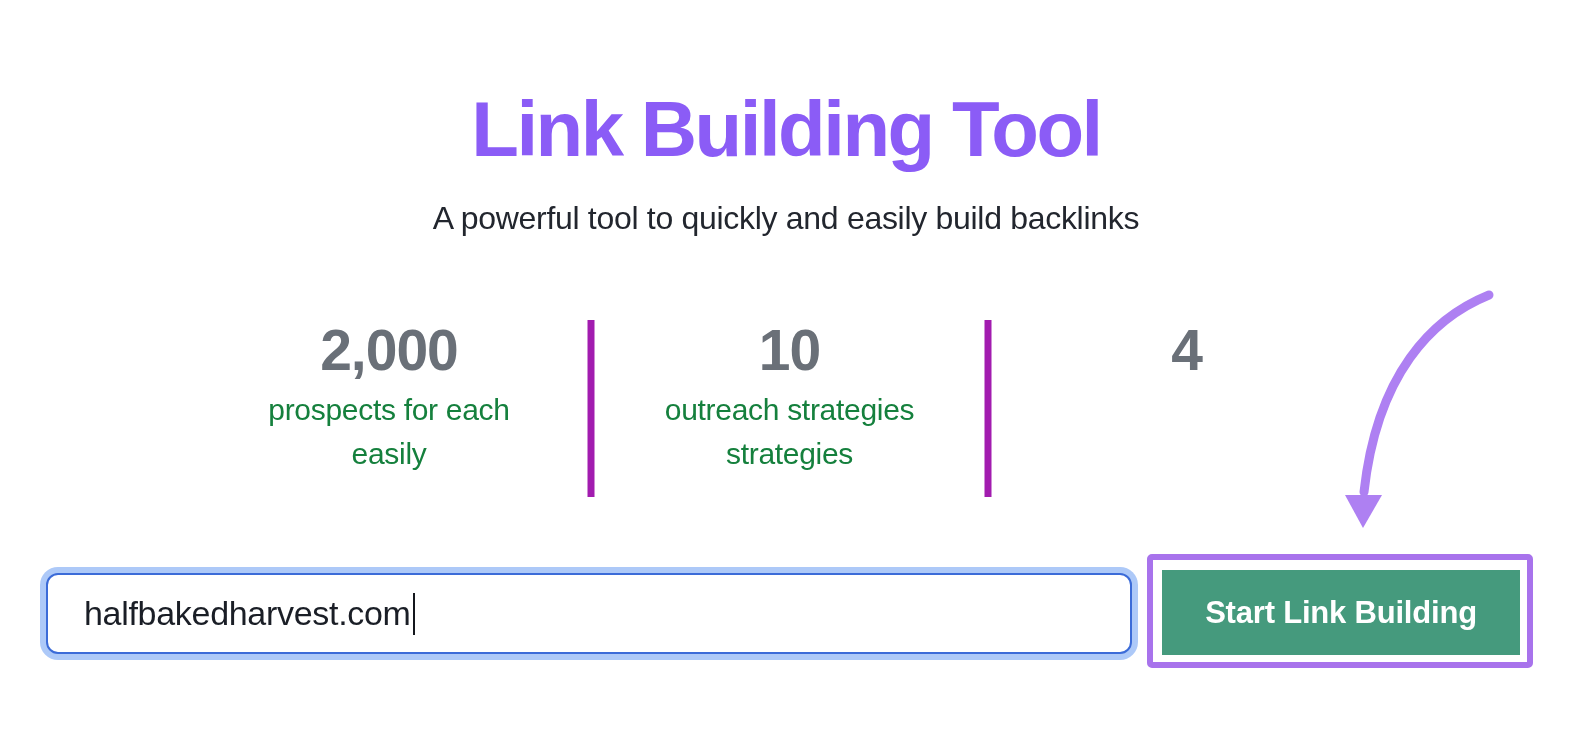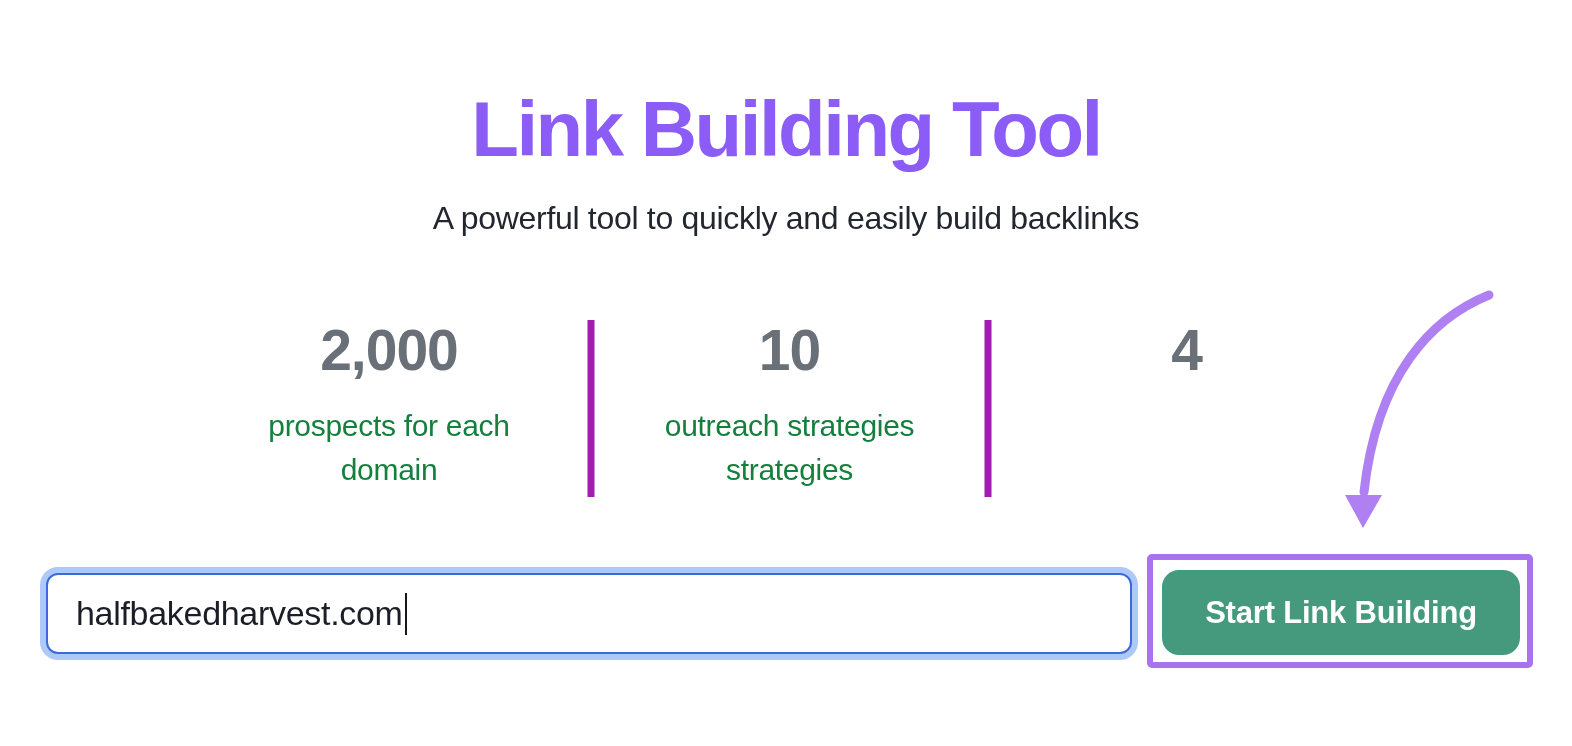--- a/index.html
+++ b/index.html
@@ -50,42 +50,42 @@
     width: 397px;
     text-align: center;
   }
   .stat-col + .stat-col { border-left: 7px solid #a21caf; }
   .stat-value {
     font-size: 57px;
     font-weight: 700;
     letter-spacing: -1px;
     color: #6a7078;
     line-height: 60px;
-    margin-bottom: 24px;
+    margin-bottom: 8px;
   }
   .stat-label {
     font-size: 30px;
     line-height: 44px;
     letter-spacing: -0.3px;
     color: #15803d;
   }
 
   .domain-input {
     position: absolute;
     left: 46px;
     top: 573px;
     width: 1086px;
     height: 81px;
     background: #ffffff;
     border: 2.5px solid #3b6bd8;
     border-radius: 12px;
     box-shadow: 0 0 0 6px #adc9f8;
     display: flex;
     align-items: center;
-    padding-left: 28px;
+    padding-left: 36px;
     cursor: text;
   }
   .domain-text {
     font-size: 34px;
     letter-spacing: -0.3px;
     color: #1a1e26;
     white-space: pre;
   }
   .caret {
     display: inline-block;
@@ -98,21 +98,21 @@
   @keyframes blink { 0%,60% { opacity: 1; } 61%,100% { opacity: 0; } }
 
   .start-button {
     position: absolute;
     left: 1162px;
     top: 570px;
     width: 358px;
     height: 85px;
     background: #459a7d;
     border: none;
-    border-radius: 17px;
+    border-radius: 0;
     color: #ffffff;
     font-family: inherit;
     font-size: 31px;
     font-weight: 700;
     letter-spacing: -0.2px;
     cursor: pointer;
   }
 
   .highlight-box {
     position: absolute;
@@ -141,21 +141,21 @@
 
   <h1 class="title">Link Building Tool</h1>
 
   <p class="subtitle">A powerful tool to quickly and easily build backlinks</p>
 
   <div class="stats">
     <div class="stat-col">
       <div class="stat-value">2,000</div>
       <div class="stat-label">
         <span>prospects for each</span><br>
-        <span>domain</span>
+        <span>easily</span>
       </div>
     </div>
     <div class="stat-col">
       <div class="stat-value">10</div>
       <div class="stat-label">
         <span>outreach strategies</span><br>
         <span>strategies</span>
       </div>
     </div>
     <div class="stat-col">

